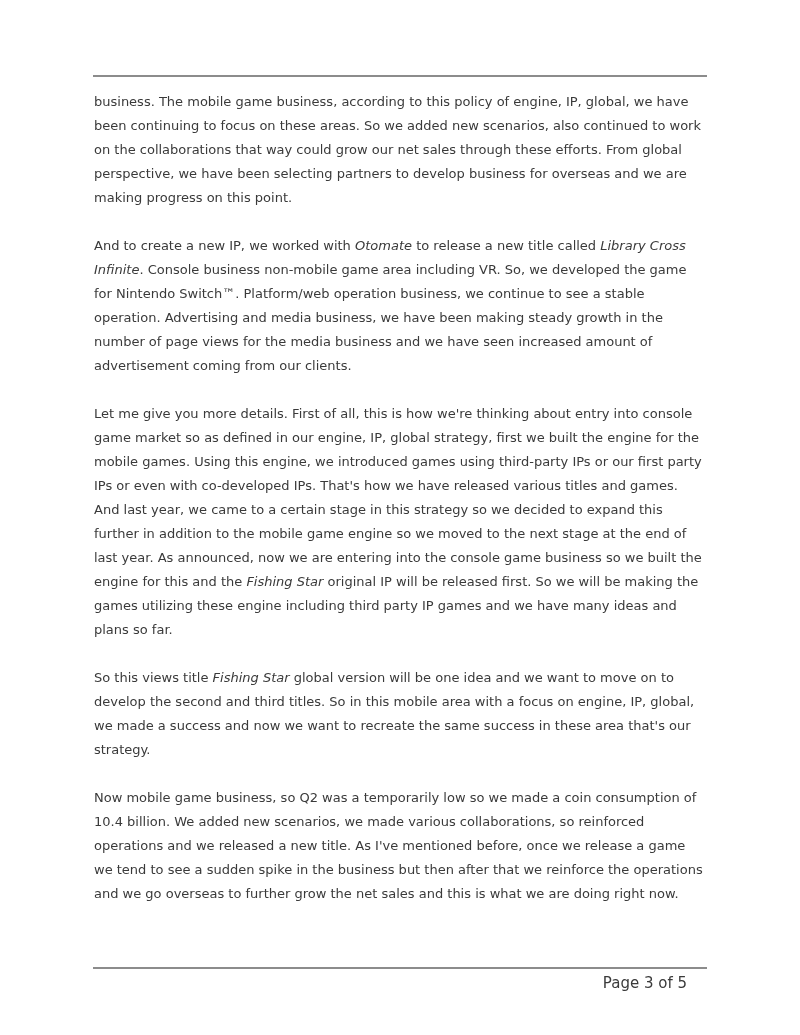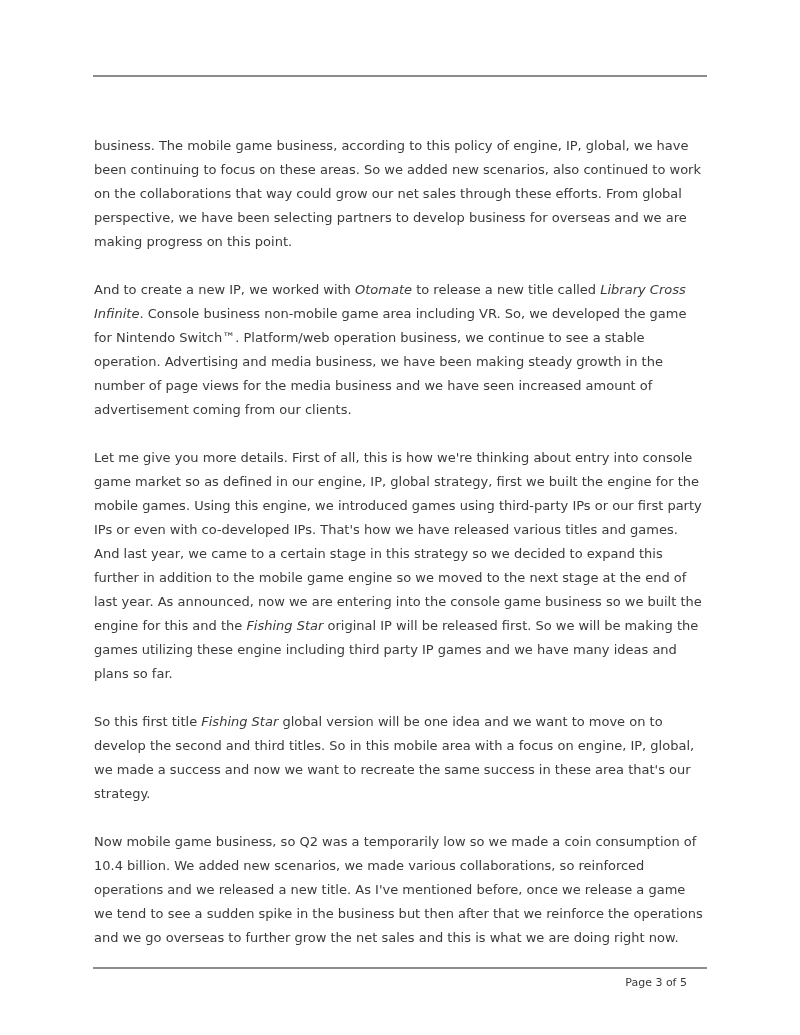--- a/index.html
+++ b/index.html
@@ -30,21 +30,20 @@
     background: var(--rule, #8c8c8c);
   }
   .body-text {
     position: absolute;
     left: 94px;
     top: 90px;
     width: 612px;
     font-size: 13px;
     line-height: 24px;
     text-align: left;
-    margin-top: 44px;
   }
   .body-text p {
     margin: 0 0 24px 0;
     padding: 0;
   }
   .body-text em {
   }
   .footer-rule {
     position: absolute;
     left: 93px;
@@ -52,32 +51,32 @@
     width: 614px;
     height: 2px;
     background: var(--rule, #8c8c8c);
   }
   .page-label {
     position: absolute;
     left: 93px;
     top: 974px;
     width: 594px;
     text-align: right;
-    font-size: 11px;
+    font-size: 15px;
     line-height: 18px;
     color: var(--text, #3a3a3a);
   }
 </style>
 </head>
 <body>
 
 <div class="page">
   <div class="top-rule"></div>
   <div class="body-text">
       <p><span>business. The mobile game business, according to this policy of engine, IP, global, we have been continuing to focus on these areas. So we added new scenarios, also continued to work on the collaborations that way could grow our net sales through these efforts. From global perspective, we have been selecting partners to develop business for overseas and we are making progress on this point.</span></p>
       <p><span>And to create a new IP, we worked with </span><em>Otomate</em><span> to release a new title called </span><em>Library Cross Infinite</em><span>. Console business non-mobile game area including VR. So, we developed the game for Nintendo Switch™. Platform/web operation business, we continue to see a stable operation. Advertising and media business, we have been making steady growth in the number of page views for the media business and we have seen increased amount of advertisement coming from our clients.</span></p>
       <p><span>Let me give you more details. First of all, this is how we're thinking about entry into console game market so as defined in our engine, IP, global strategy, first we built the engine for the mobile games. Using this engine, we introduced games using third-party IPs or our first party IPs or even with co-developed IPs. That's how we have released various titles and games. And last year, we came to a certain stage in this strategy so we decided to expand this further in addition to the mobile game engine so we moved to the next stage at the end of last year. As announced, now we are entering into the console game business so we built the engine for this and the </span><em>Fishing Star</em><span> original IP will be released first. So we will be making the games utilizing these engine including third party IP games and we have many ideas and plans so far.</span></p>
-      <p><span>So this first title </span><em>Fishing Star</em><span> global version will be one idea and we want to move on to develop the second and third titles. So in this mobile area with a focus on engine, IP, global, we made a success and now we want to recreate the same success in these area that's our strategy.</span></p>
+      <p><span>So this views title </span><em>Fishing Star</em><span> global version will be one idea and we want to move on to develop the second and third titles. So in this mobile area with a focus on engine, IP, global, we made a success and now we want to recreate the same success in these area that's our strategy.</span></p>
       <p><span>Now mobile game business, so Q2 was a temporarily low so we made a coin consumption of 10.4 billion. We added new scenarios, we made various collaborations, so reinforced operations and we released a new title. As I've mentioned before, once we release a game we tend to see a sudden spike in the business but then after that we reinforce the operations and we go overseas to further grow the net sales and this is what we are doing right now.</span></p>
     </div>
   <div class="footer-rule"></div>
   <div class="page-label">Page 3 of 5</div>
 </div>
 
 </body></html>

